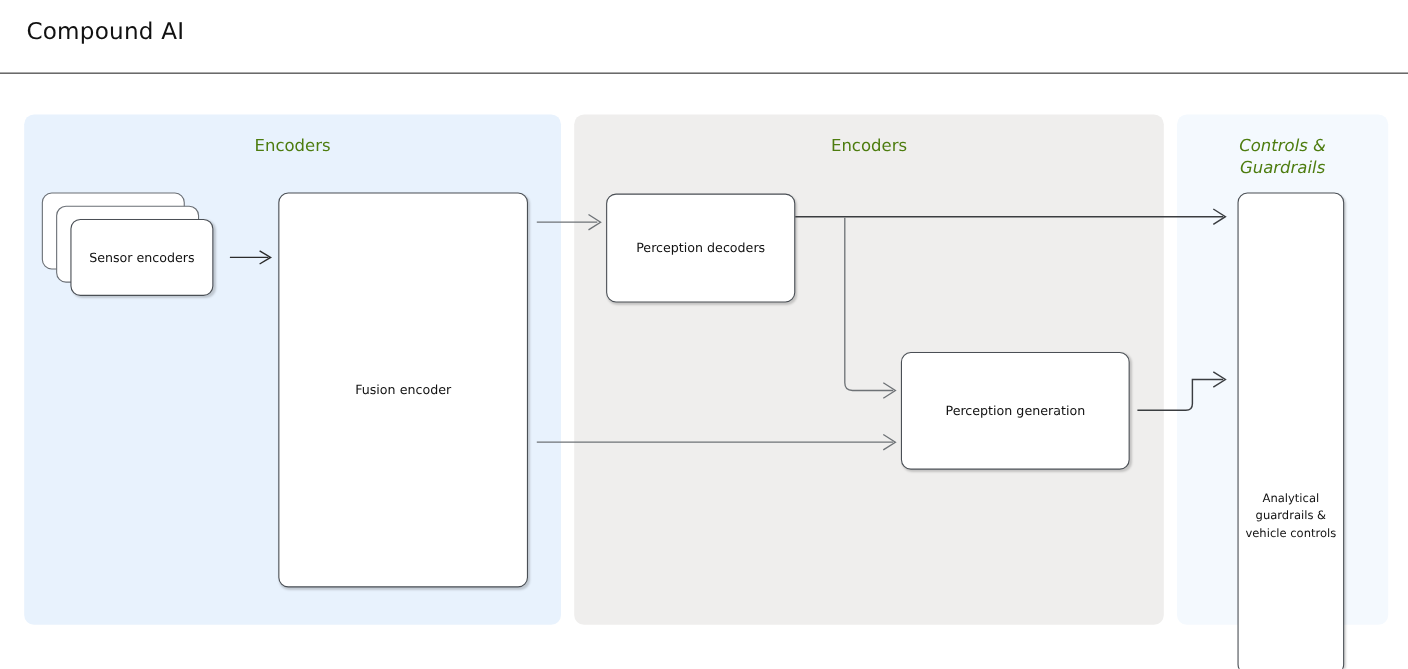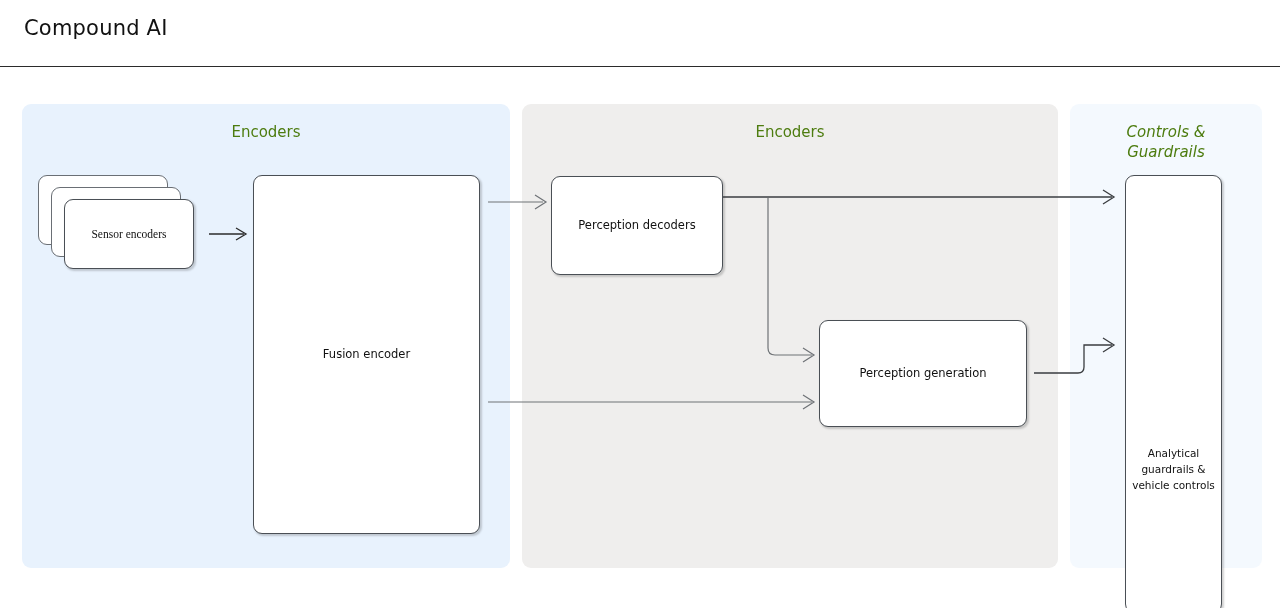--- a/index.html
+++ b/index.html
@@ -96,21 +96,20 @@
     box-shadow: 1.5px 1.5px 2px rgba(0,0,0,0.18);
   }
 
   
   #sensor-stack {
     position: absolute;
     left: 38px;
     top: 175px;
     width: 175px;
     height: 105px;
-    font-family: Liberation Serif, serif;
   }
   .stack-card {
     position: absolute;
     background: #ffffff;
     border: 1px solid #6a6f75;
     border-radius: 9px;
     box-sizing: border-box;
   }
   #sensor-card-back  { left: 0px;  top: 0px;  width: 130px; height: 70px; }
   #sensor-card-mid   { left: 13px; top: 12px; width: 130px; height: 70px; }

